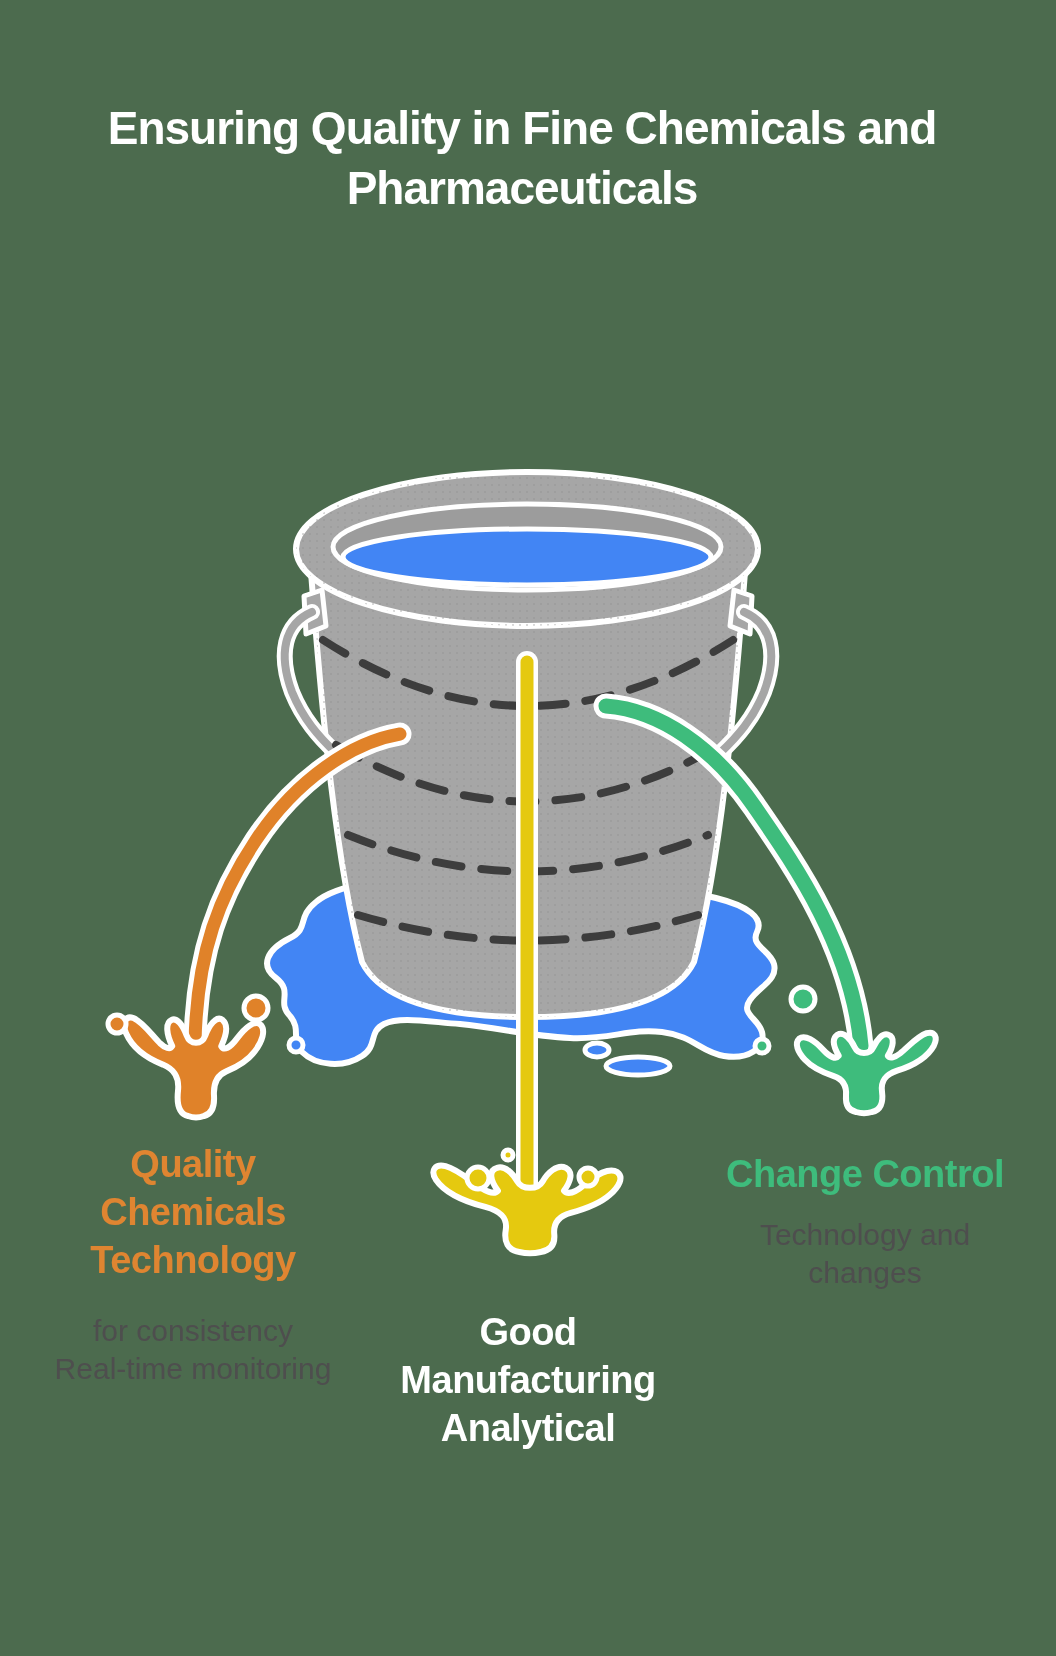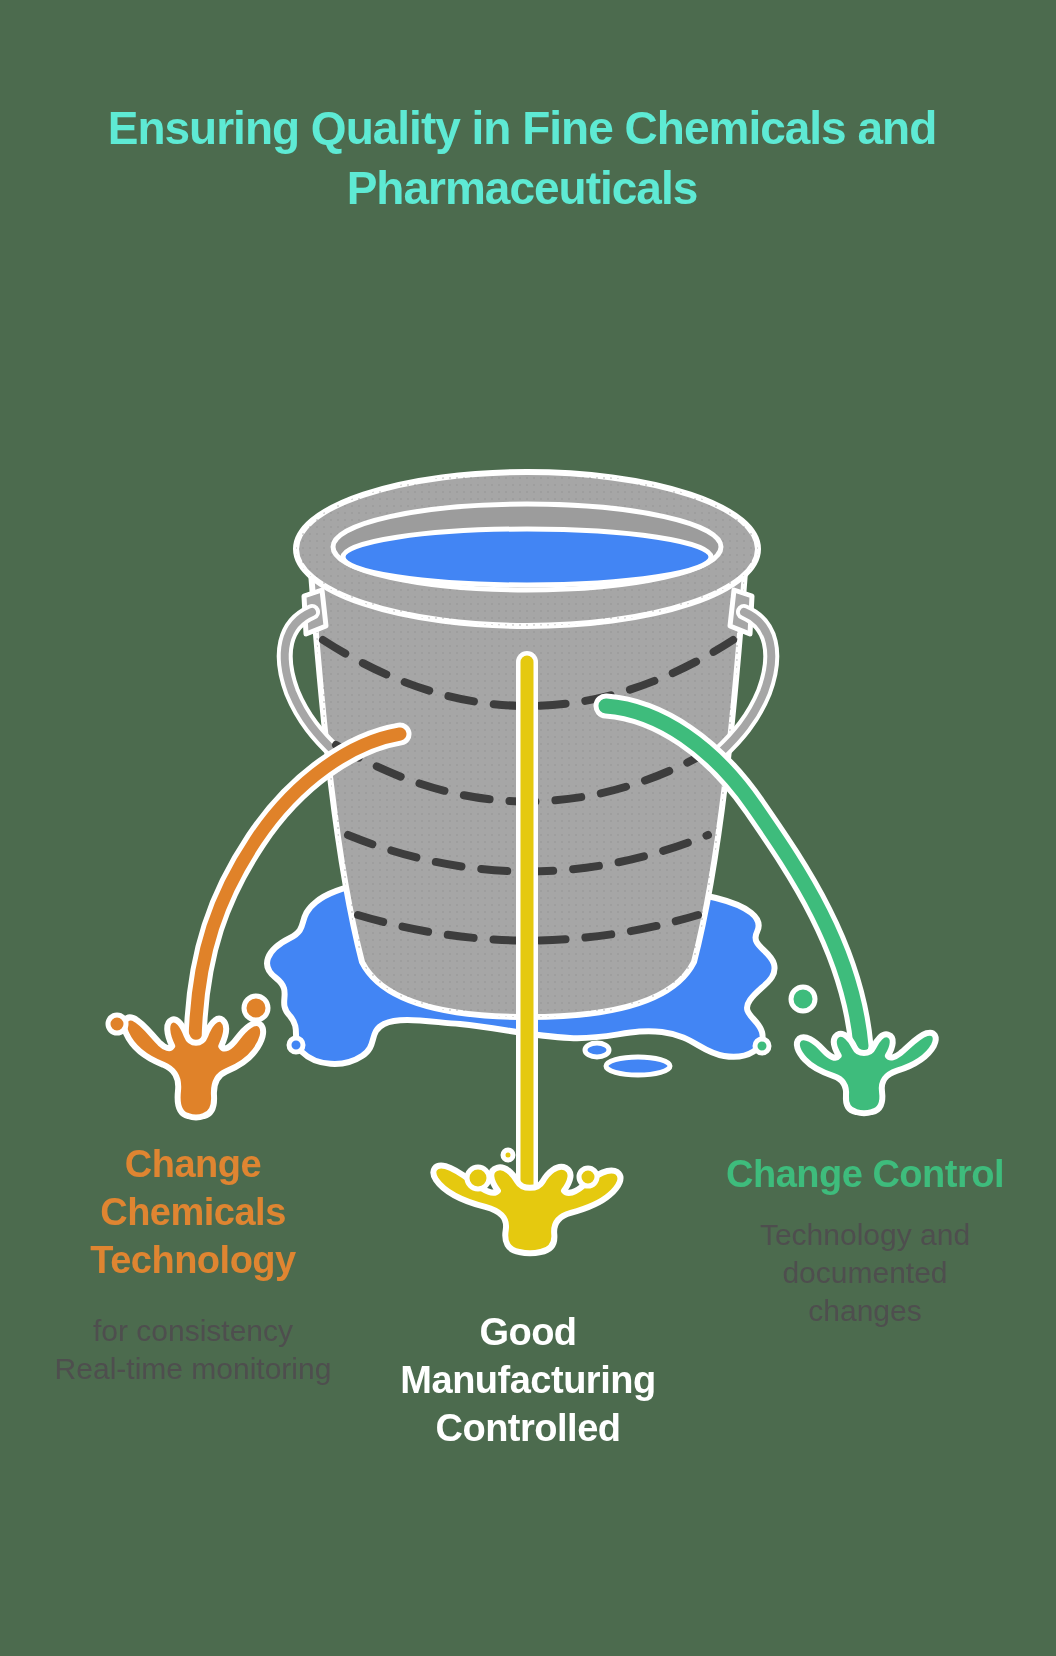--- a/index.html
+++ b/index.html
@@ -4,21 +4,21 @@
 <style>
   html,body{margin:0;padding:0;}
   body{
     width:1056px;height:1656px;position:relative;overflow:hidden;
     background:#4c6b4e;
     font-family:"Liberation Sans", sans-serif;
   }
   #stage{position:absolute;left:0;top:0;width:1056px;height:1656px;}
   .page-title{
     position:absolute;left:0;right:12px;top:98px;text-align:center;
-    color:#5eead4;font-weight:bold;font-size:46px;line-height:60px;letter-spacing:-1px;
+    color:#ffffff;font-weight:bold;font-size:46px;line-height:60px;letter-spacing:-1px;
   }
   .page-title span{display:block;}
   .illustration{position:absolute;left:0;top:0;}
   .sec-title{position:absolute;text-align:center;font-weight:bold;font-size:38px;line-height:48px;letter-spacing:-0.5px;}
   .sec-title span{display:block;}
   .sec-sub{position:absolute;text-align:center;color:#4e4e4e;font-size:30px;line-height:38px;}
   .sec-sub span{display:block;}
   .c-orange{color:#df8531;}
   .c-yellow{color:#ffffff;}
   .c-green{color:#3ebc7c;}
@@ -126,37 +126,36 @@
       <circle cx="256" cy="1008" r="12" fill="#e08229"></circle>
       <circle cx="478" cy="1178" r="11" fill="#e5c90f"></circle>
       <circle cx="588" cy="1177" r="9" fill="#e5c90f"></circle>
       <circle cx="508" cy="1155" r="5" fill="#e5c90f"></circle>
       <circle cx="803" cy="999" r="12" fill="#3ebc7c"></circle>
       <circle cx="762" cy="1046" r="7" fill="#3ebc7c"></circle>
     </g>
   </svg>
 
   <div id="pat-title" class="sec-title c-orange">
-    <span>Change</span>
+    <span>Quality</span>
     <span>Chemicals</span>
     <span>Technology</span>
   </div>
   <div id="pat-sub" class="sec-sub">
     <span>for consistency</span>
     <span>Real-time monitoring</span>
   </div>
 
   <div id="gmp-title" class="sec-title c-yellow">
     <span>Good</span>
     <span>Manufacturing</span>
-    <span>Controlled</span>
+    <span>Analytical</span>
   </div>
 
   <div id="cc-title" class="sec-title c-green">
     <span>Change Control</span>
   </div>
   <div id="cc-sub" class="sec-sub">
     <span>Technology and</span>
-    <span>documented</span>
     <span>changes</span>
   </div>
 
 </div>
 
 </body></html>

